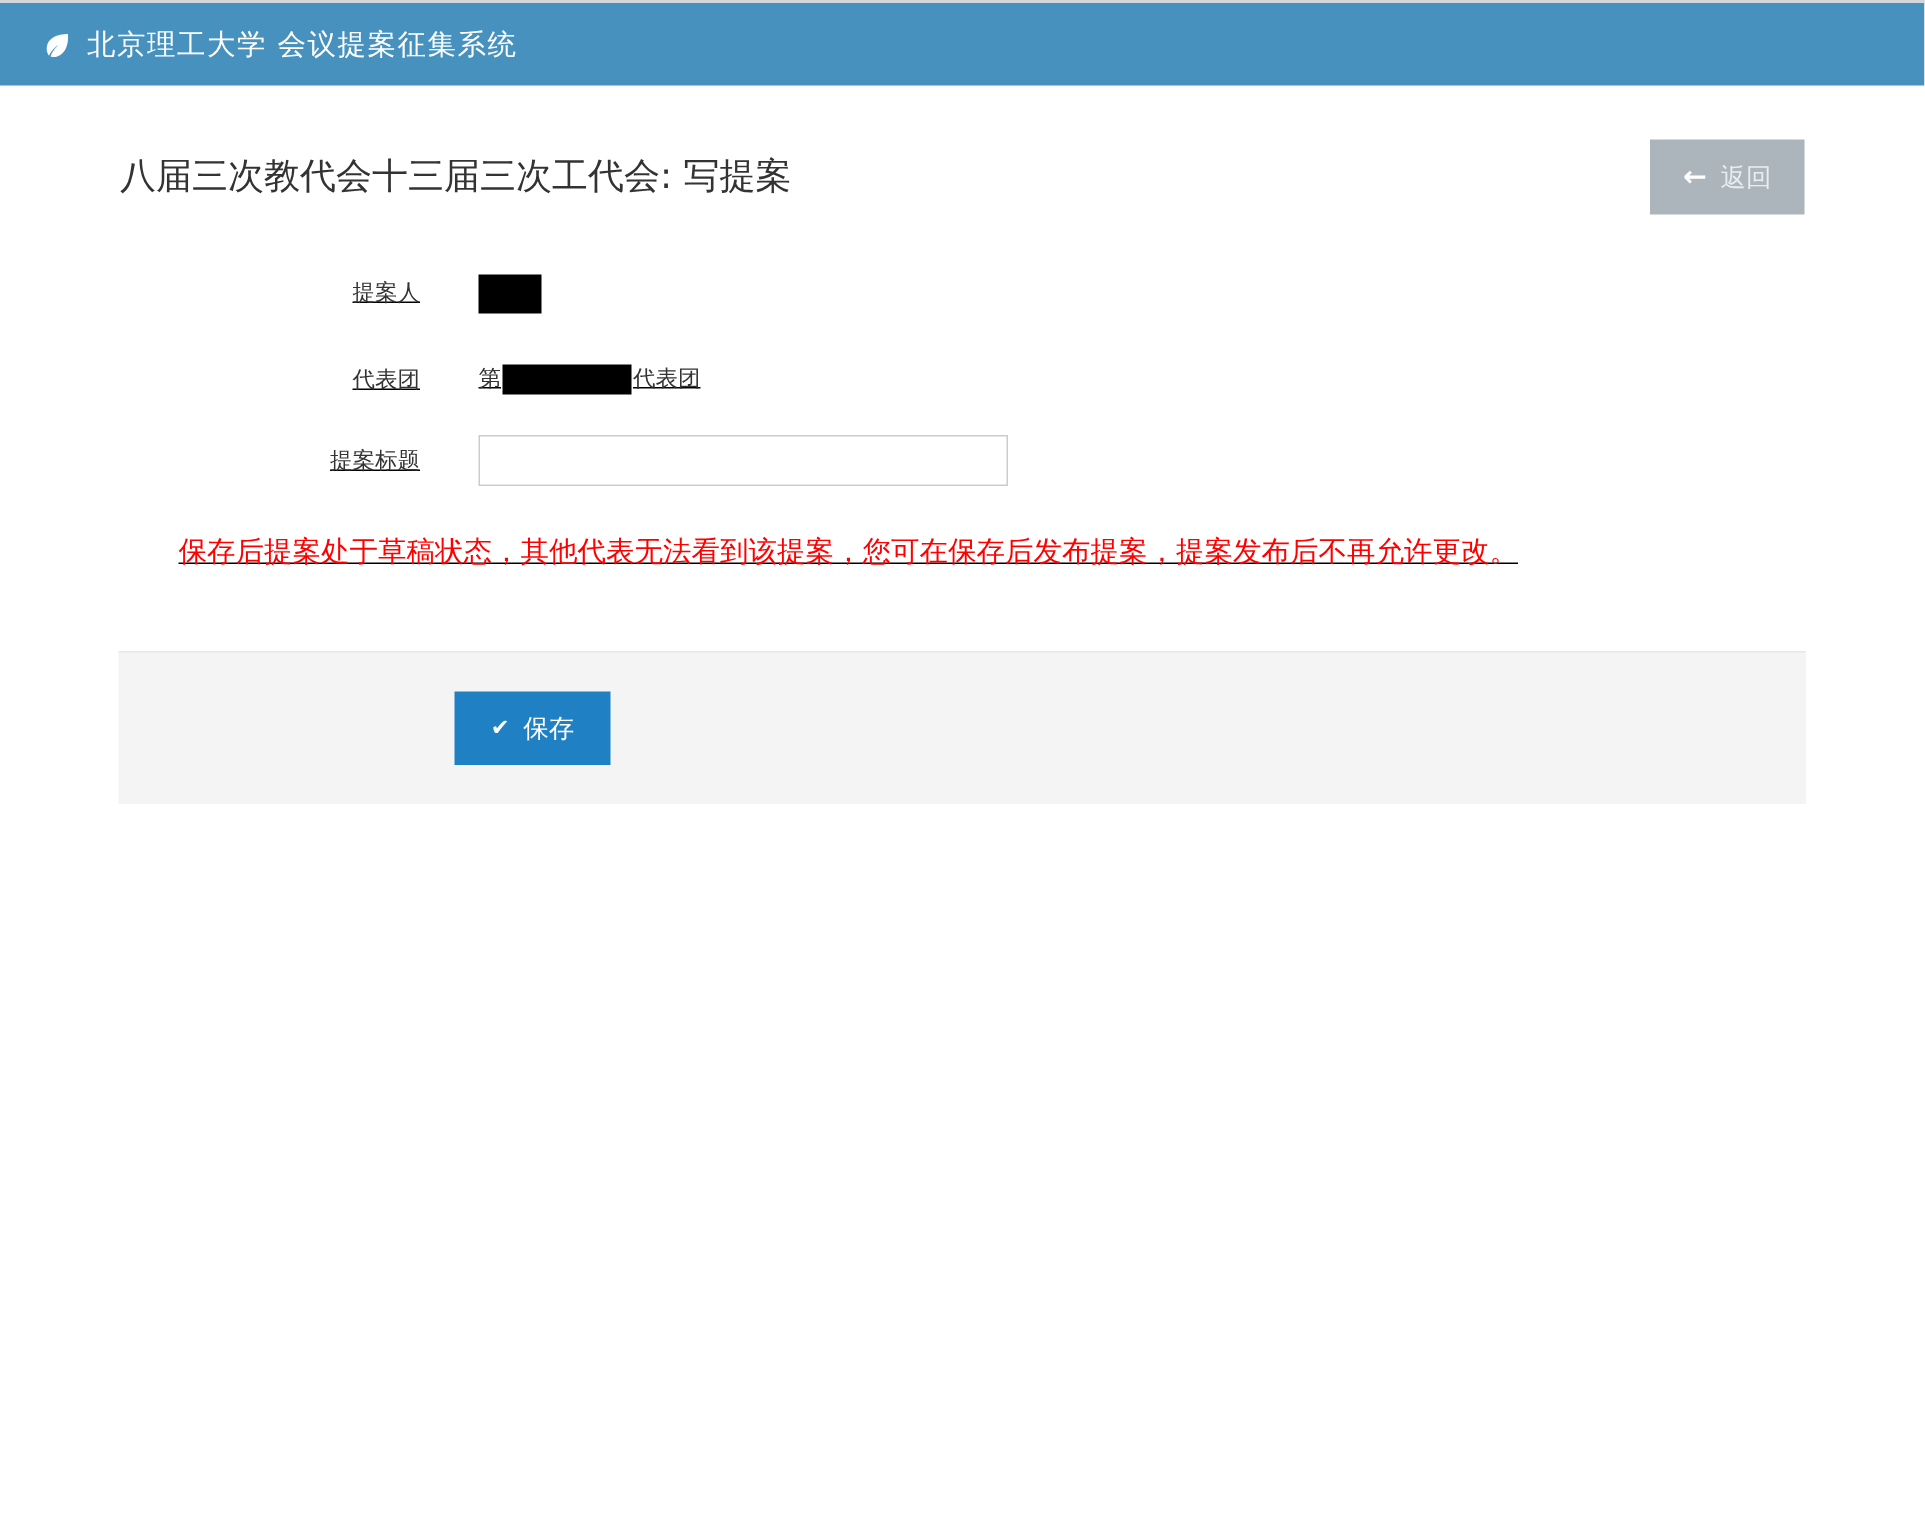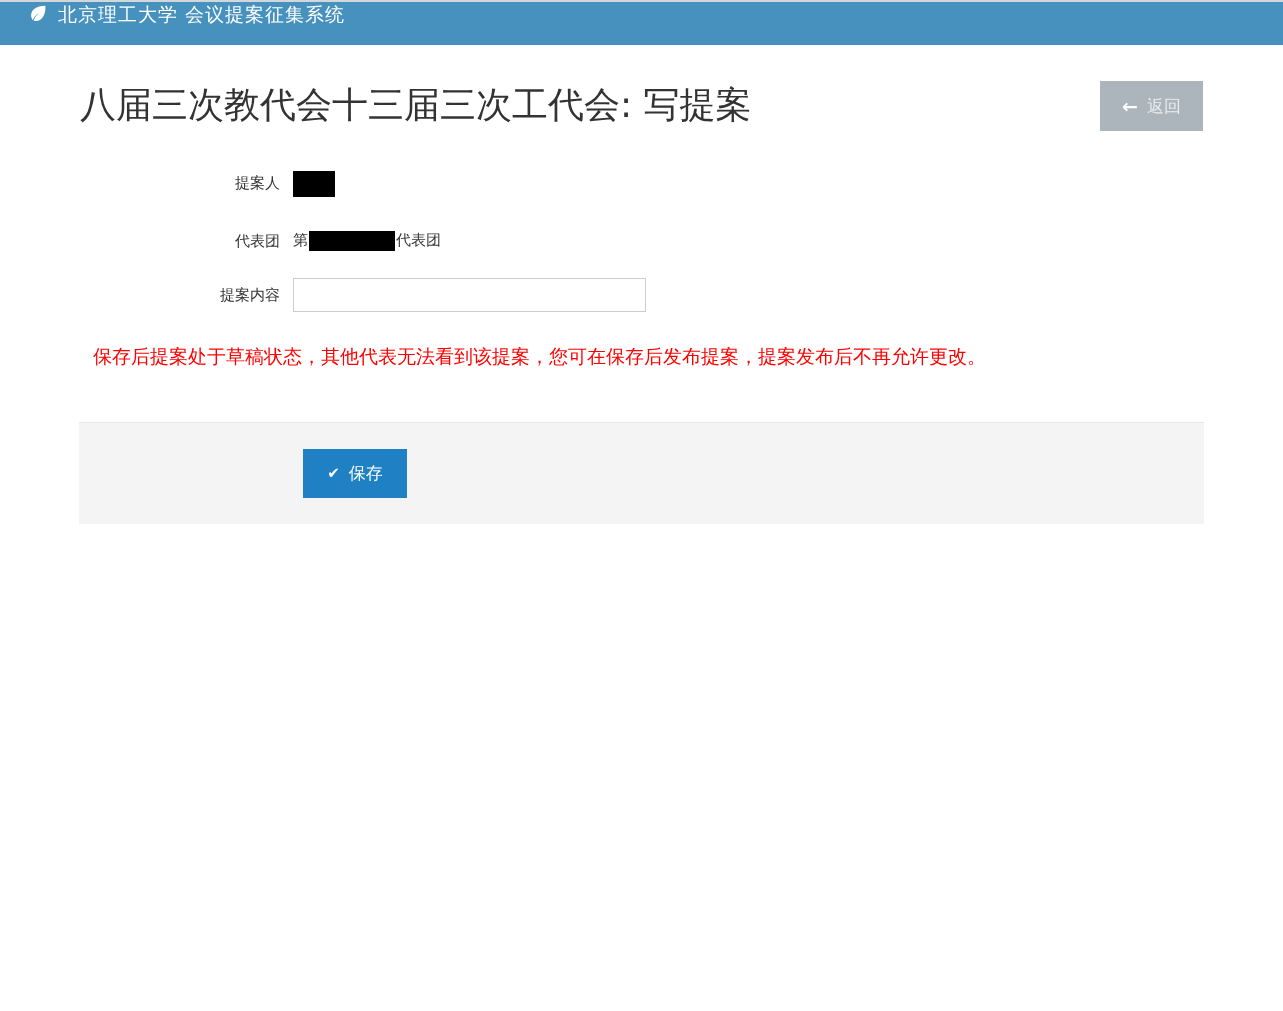--- a/index.html
+++ b/index.html
@@ -6,25 +6,25 @@
   html, body {
     margin: 0;
     padding: 0;
     background: #ffffff;
     font-family: "DejaVu Sans", "Liberation Sans", sans-serif;
   }
   body { width: 1283px; min-height: 1011px; }
 
   
   .navbar {
-    height: 45px;
+    height: 57px;
     background: #4691bd;
     border-top: 2px solid #d4d7d9;
     display: flex;
-    align-items: flex-start;
+    align-items: center;
     padding-left: 27px;
   }
   .navbar .leaf {
     width: 22px; height: 22px;
     margin-right: 9px;
     display: inline-flex;
   }
   .navbar .brand {
     color: #ffffff;
     font-size: 19px;
@@ -39,21 +39,21 @@
 
   
   .page-header {
     display: flex;
     justify-content: space-between;
     align-items: flex-start;
     padding-top: 36px;
   }
   h1.page-title {
     margin: 0;
-    font-size: 36px;
+    font-size: 24px;
     font-weight: 400;
     color: #333333;
     line-height: 48px;
   }
   .back-btn {
     margin-top: 0;
     width: 103px;
     height: 50px;
     background: #abb5bb;
     border: none;
@@ -68,37 +68,37 @@
     cursor: pointer;
   }
   .back-btn .arrow {
     color: #ffffff;
     font-size: 19px;
     font-weight: bold;
     line-height: 1;
   }
 
   
-  .form-horizontal { margin-top: 35px; }
+  .form-horizontal { margin-top: 35px; text-decoration: underline; }
   .form-group {
     display: flex;
     align-items: flex-start;
     margin-bottom: 27px;
   }
   .control-label {
     width: 200px;
     flex: 0 0 200px;
     text-align: right;
     font-size: 15px;
     color: #333333;
     padding-top: 7px;
     line-height: 20px;
   }
   .controls {
-    margin-left: 13px;
+    margin-left: 39px;
     flex: 1;
   }
   .static-value {
     padding-top: 5px;
     font-size: 15px;
     color: #333333;
     line-height: 22px;
   }
   .redact-lg {
     display: inline-block;
@@ -214,21 +214,21 @@
     <div class="form-group">
       <div class="control-label">代表团</div>
       <div class="controls">
         <div class="static-value">
           <span>第</span><span class="redact-sm"></span><span>代表团</span>
         </div>
       </div>
     </div>
 
     <div class="form-group">
-      <div class="control-label">提案内容</div>
+      <div class="control-label">提案标题</div>
       <div class="controls">
         <input type="text" class="form-control" value="" style="">
       </div>
     </div>
 
 
     <div class="form-group hint-row">
       <div class="controls">
         <div class="hint-text">保存后提案处于草稿状态，其他代表无法看到该提案，您可在保存后发布提案，提案发布后不再允许更改。</div>
       </div>

